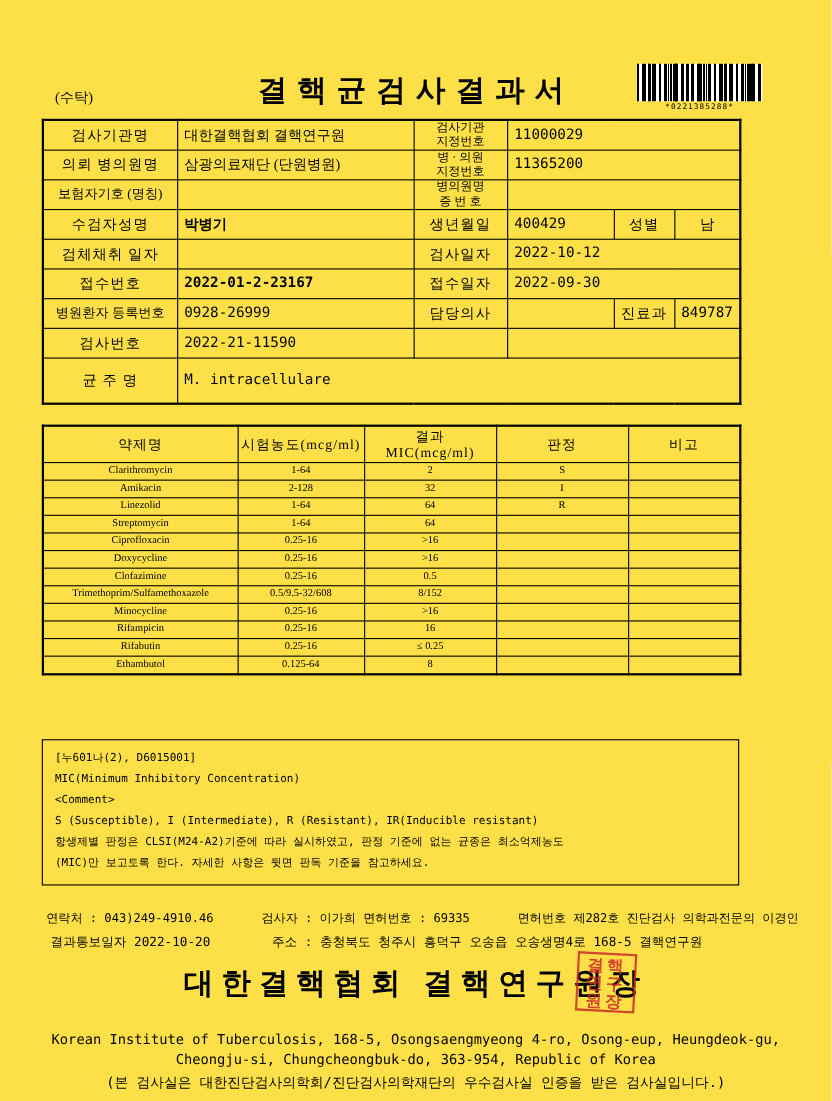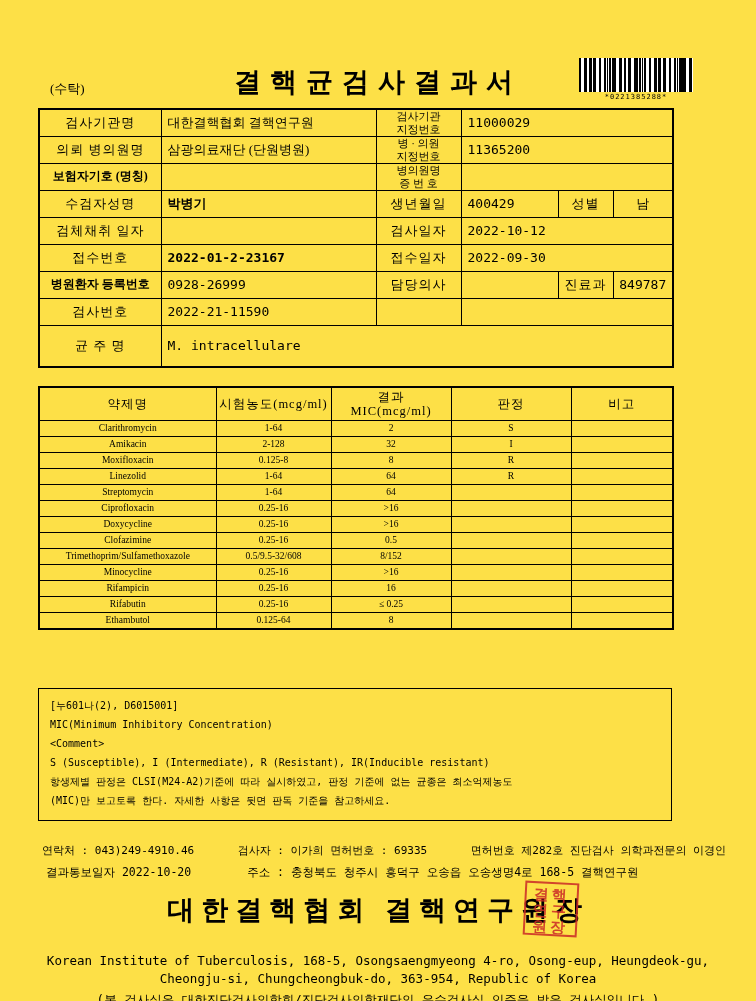--- a/index.html
+++ b/index.html
@@ -13,21 +13,21 @@
      repeating-linear-gradient(90deg,#000 0 2px,transparent 2px 5px),
      repeating-linear-gradient(90deg,#000 0 1px,transparent 1px 7px),
      repeating-linear-gradient(90deg,transparent 0 10px,#000 10px 13px,transparent 13px 23px);}
   .barcode-text{font-family:"DejaVu Sans Mono",monospace;font-size:7px;text-align:center;letter-spacing:1px;margin-top:1px;}
   table{border-collapse:collapse;}
   .info-table{margin:108px 0 0 38px;width:634px;table-layout:fixed;border:2px solid #000;}
   .info-table td{border:1px solid #000;font-size:13px;padding:0 6px;overflow:hidden;}
   .info-table tr{height:27px;}
   .info-table tr.tall{height:42px;}
   td.lbl{text-align:center;letter-spacing:1px;padding:0 2px;}
-  td.lbl-sm{text-align:center;font-size:12px;letter-spacing:0;padding:0 2px;font-weight:bold;}
+  td.lbl-sm{text-align:center;font-size:12px;letter-spacing:0;padding:0 2px;}
   td.lbl2{text-align:center;font-size:11px;line-height:1.15;white-space:pre-line;padding:0 2px;}
   td.val{text-align:left;}
   td.ctr{text-align:center;padding:0 2px;}
   .mono{font-family:"DejaVu Sans Mono",monospace;font-size:12.5px;}
   .bold{font-weight:bold;}
   .res-table{margin:18px 0 0 38px;width:634px;table-layout:fixed;border:2px solid #000;}
   .res-table th{border:1px solid #000;font-size:12.5px;font-weight:normal;letter-spacing:1px;
                 height:30px;white-space:pre-line;line-height:1.15;}
   .res-table td{border:1px solid #000;font-size:9.5px;height:15px;padding:0 2px;text-align:center;
                 line-height:1;overflow:hidden;}
@@ -160,27 +160,20 @@
           <td></td>
         </tr>
       <tr>
           <td>Amikacin</td>
           <td>2-128</td>
           <td>32</td>
           <td>I</td>
           <td></td>
         </tr>
       <tr>
-          <td>Moxifloxacin</td>
-          <td>0.125-8</td>
-          <td>8</td>
-          <td>R</td>
-          <td></td>
-        </tr>
-      <tr>
           <td>Linezolid</td>
           <td>1-64</td>
           <td>64</td>
           <td>R</td>
           <td></td>
         </tr>
       <tr>
           <td>Streptomycin</td>
           <td>1-64</td>
           <td>64</td>

